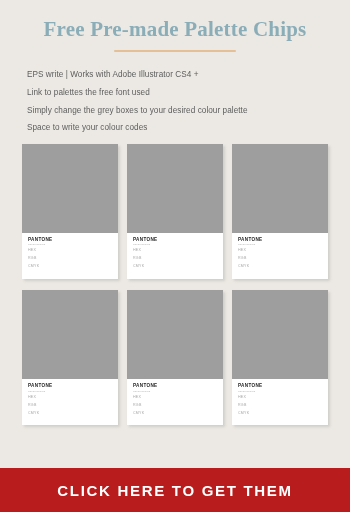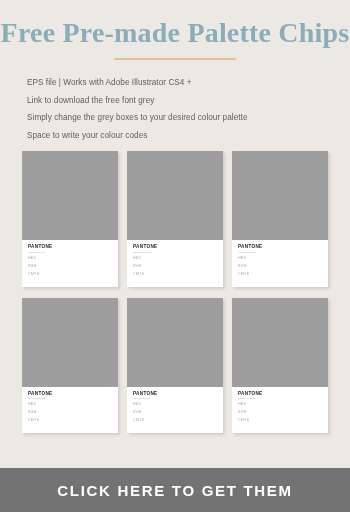--- a/index.html
+++ b/index.html
@@ -16,21 +16,21 @@
   }
 
   
   .header {
     padding-top: 18px;
     text-align: center;
   }
   .page-title {
     font-family: "Liberation Serif", serif;
     font-weight: bold;
-    font-size: 28px;
+    font-size: 21px;
     letter-spacing: 0.2px;
     color: #8aadb8;
     margin: 0;
     line-height: 1.1;
   }
   .title-rule {
     width: 122px;
     height: 2px;
     background: #e5bf95;
     margin: 9px auto 0 auto;
@@ -123,22 +123,22 @@
 </style>
 </head>
 <body style="background: rgb(236, 233, 228);">
 
 <div class="header">
   <h1 class="page-title">Free Pre-made Palette Chips</h1>
   <div class="title-rule"></div>
 </div>
 
 <ul class="description">
-  <li class="desc-line">EPS file | Works with Adobe Illustrator CS4 +</li>
-  <li class="desc-line">Link to download the free font grey</li>
+  <li class="desc-line">EPS write | Works with Adobe Illustrator CS4 +</li>
+  <li class="desc-line">Link to palettes the free font used</li>
   <li class="desc-line">Simply change the grey boxes to your desired colour palette</li>
   <li class="desc-line">Space to write your colour codes</li>
 </ul>
 
 <div class="chip-grid">
 
   <div class="chip-card">
     <div class="chip-swatch" style="background: rgb(158, 158, 158);"></div>
     <div class="chip-label">
       <div class="chip-brand">PANTONE</div>
@@ -199,15 +199,15 @@
       <div class="chip-brand">PANTONE</div>
       <div class="chip-brand-sub">COLOR BRIDGE</div>
       <div class="chip-field">HEX</div>
       <div class="chip-field">RGB</div>
       <div class="chip-field">CMYK</div>
     </div>
   </div>
 
 </div>
 
-<div class="cta-banner" style="background: #737373;">
+<div class="cta-banner" style="background: #b91c1c;">
   <span class="cta-text">CLICK HERE TO GET THEM</span>
 </div>
 
 </body></html>

